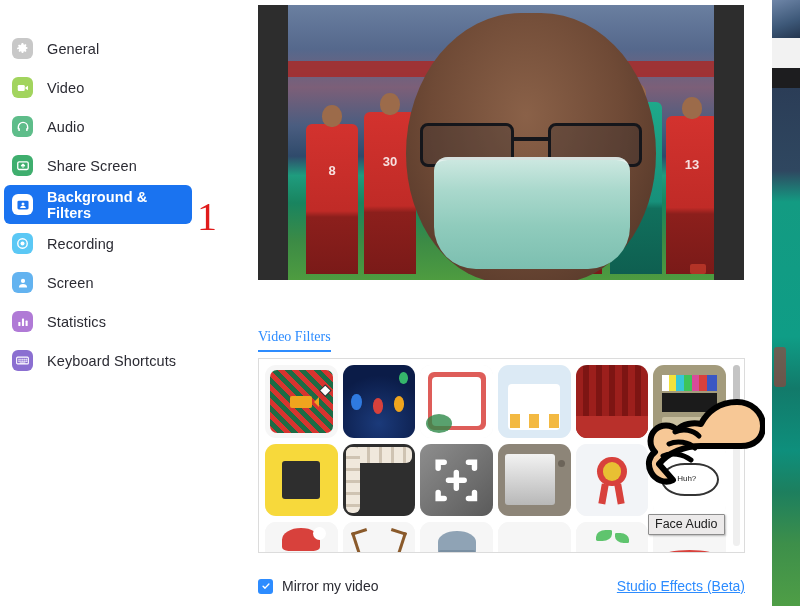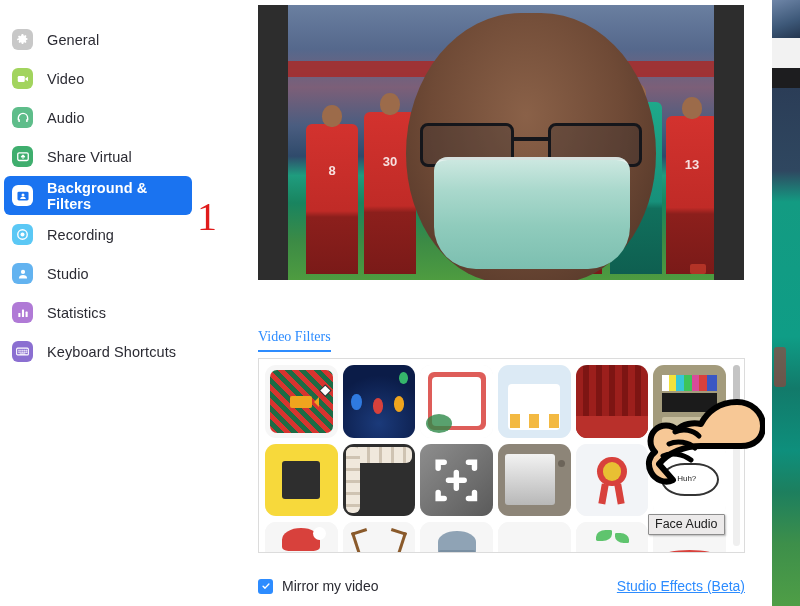--- a/index.html
+++ b/index.html
@@ -24,21 +24,21 @@
                background: linear-gradient(180deg,#2b3d57 0%,#2f4760 16%,#139b82 22%,
                            #0f9d86 48%, #127a6a 58%, #0e8f7c 70%, #1d7f5e 78%,
                            #3d8f4a 88%, #4f9e46 100%); }
   .bgw-pitch::after {
     content:""; position:absolute; left:2px; top:50%; width:12px; height:40px;
     background:#b5342f; opacity:.55; border-radius:3px;
   }
 
   
   .sidebar {
-    position:absolute; top:8px; left:0; width:228px; height:433px;
+    position:absolute; top:17px; left:0; width:228px; height:433px;
     background:#ffffff; padding-top:12px;
   }
   .side-item {
     display:flex; align-items:center; height:39px;
     padding-left:8px; margin:0 10px 0 4px;
     border-radius:6px; cursor:pointer;
   }
   .side-item .side-label {
     margin-left:14px; font-size:14.5px; color:#2b2b33; letter-spacing:.1px;
   }
@@ -242,21 +242,21 @@
     <span class="side-label">Audio</span>
   </div>
 
   <div class="side-item">
     <span class="sico" style="background:#3fae6e">
       <svg width="14" height="14" viewBox="0 0 24 24" fill="none" stroke="#fff" stroke-width="2.2">
         <rect x="3" y="5" width="18" height="13" rx="2.4"></rect>
         <path d="M12 14V9m0 0l-2.6 2.6M12 9l2.6 2.6" stroke-linecap="round"></path>
       </svg>
     </span>
-    <span class="side-label">Share Virtual</span>
+    <span class="side-label">Share Screen</span>
   </div>
 
 
   <div class="side-item active">
     <span class="sico" style="background:#fff">
       <svg width="14" height="14" viewBox="0 0 24 24" fill="#1a73f0">
         <rect x="2.5" y="4.5" width="19" height="15" rx="2.4"></rect>
         <circle cx="12" cy="10.2" r="2.6" fill="#fff"></circle>
         <path d="M7.2 17.2c0-2.6 2.2-3.8 4.8-3.8s4.8 1.2 4.8 3.8z" fill="#fff"></path>
       </svg>
@@ -274,21 +274,21 @@
     <span class="side-label">Recording</span>
   </div>
 
   <div class="side-item">
     <span class="sico" style="background:#63b3f0">
       <svg width="14" height="14" viewBox="0 0 24 24" fill="#fff">
         <circle cx="12" cy="8.4" r="3.6"></circle>
         <path d="M5 19.5c0-3.8 3.3-5.6 7-5.6s7 1.8 7 5.6z"></path>
       </svg>
     </span>
-    <span class="side-label">Studio</span>
+    <span class="side-label">Screen</span>
   </div>
 
   <div class="side-item">
     <span class="sico" style="background:#b07ad6">
       <svg width="14" height="14" viewBox="0 0 24 24" fill="#fff">
         <rect x="4" y="12" width="3.6" height="7" rx="1"></rect>
         <rect x="10.2" y="6" width="3.6" height="13" rx="1"></rect>
         <rect x="16.4" y="9.5" width="3.6" height="9.5" rx="1"></rect>
       </svg>
     </span>

